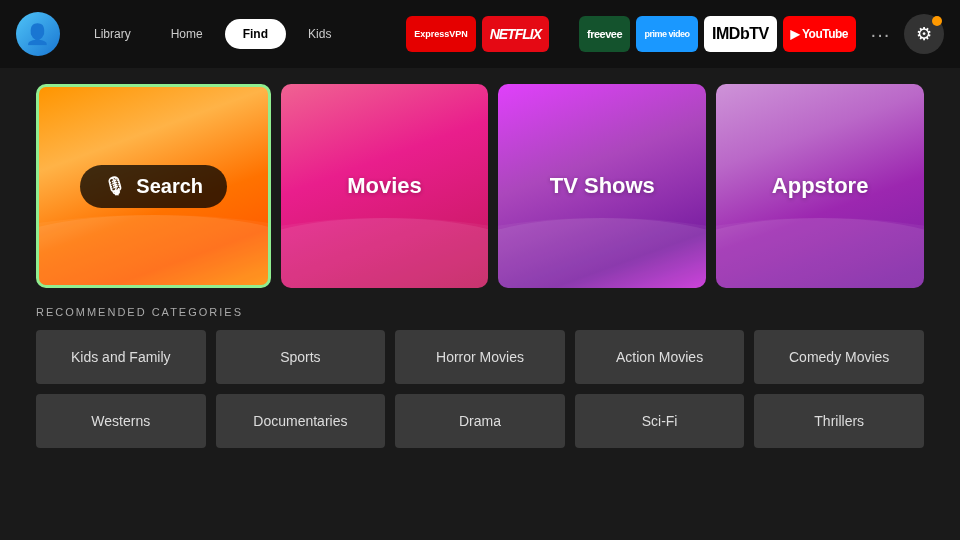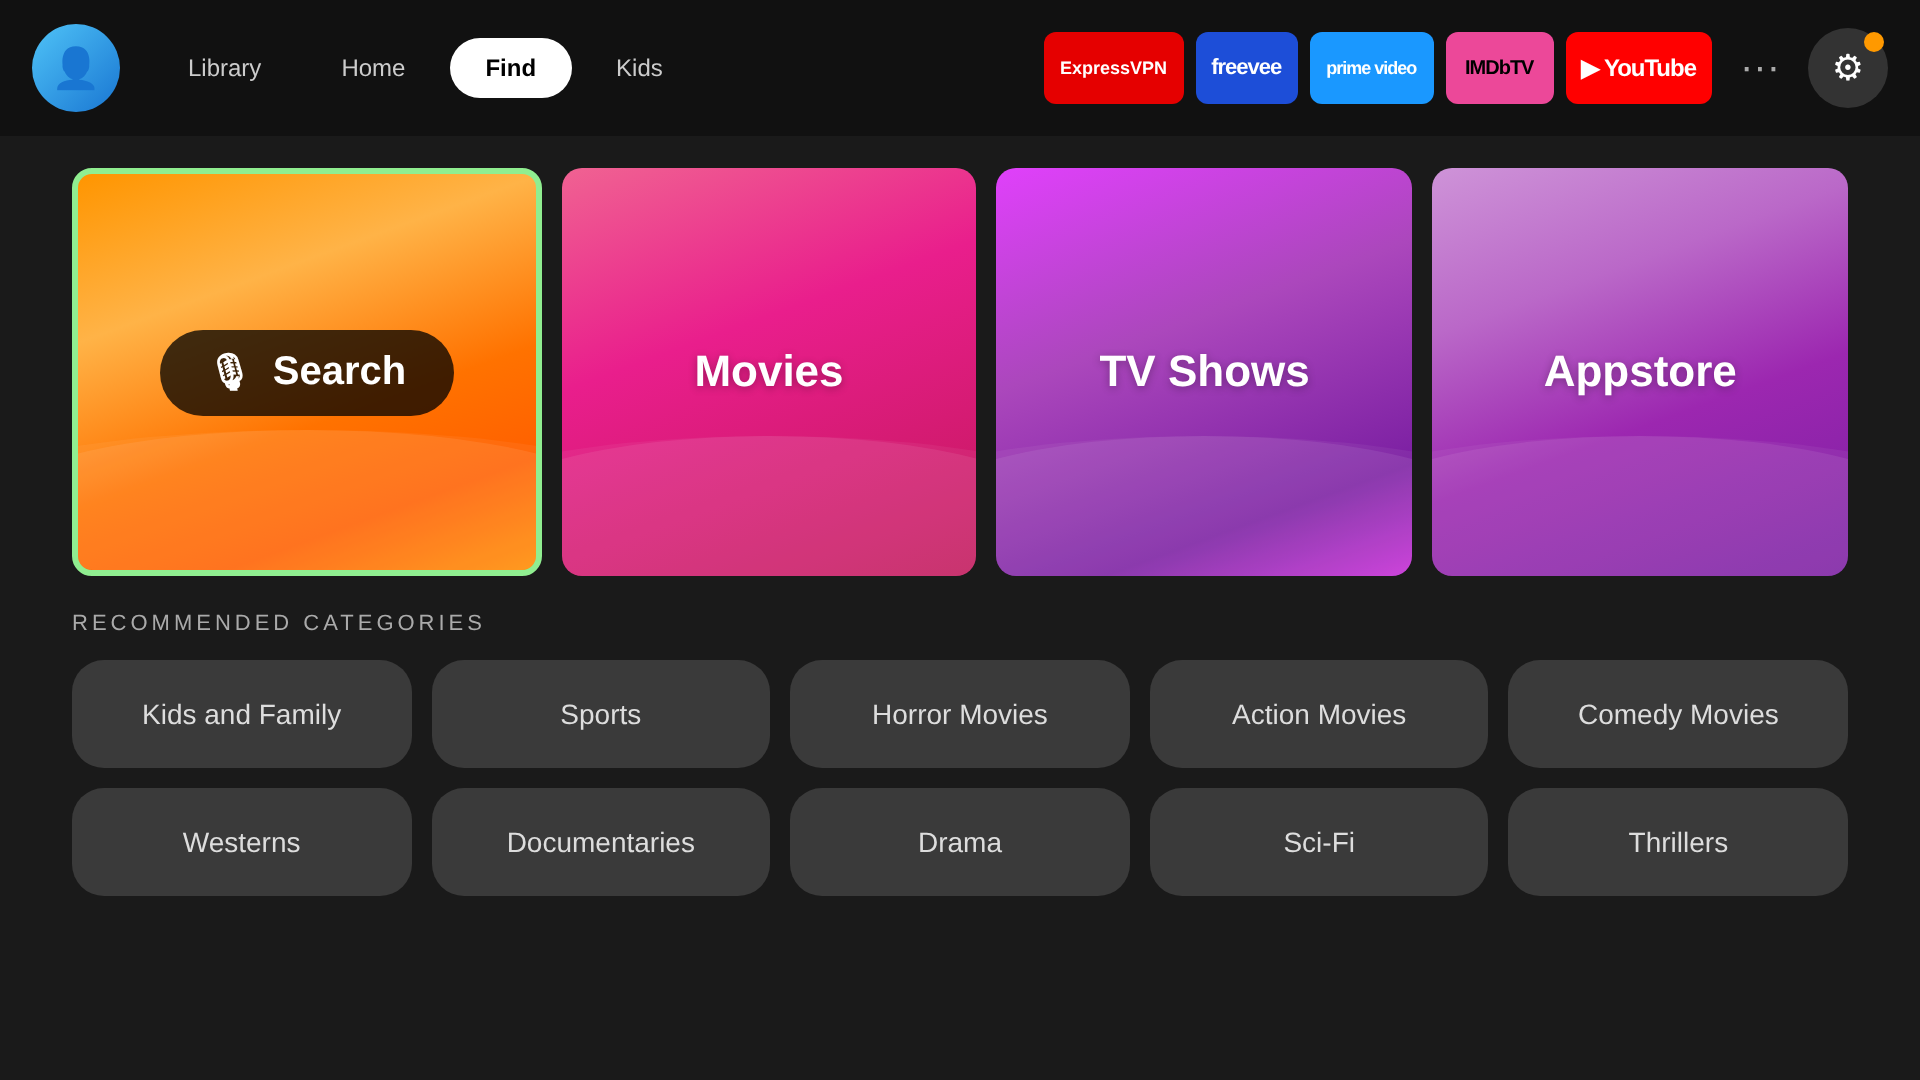--- a/index.html
+++ b/index.html
@@ -88,37 +88,38 @@
     }
     .app-icon.netflix {
       background-color: #e50914;
       color: #fff;
       font-size: 14px;
       font-weight: 900;
       font-style: italic;
       letter-spacing: -1px;
     }
     .app-icon.freevee {
-      background-color: #1d4ed8;
+      background-color: #14532d;
       color: #fff;
       font-size: 11px;
       font-weight: 700;
       min-width: 44px;
+      margin-left: 24px;
     }
     .app-icon.prime {
       background-color: #1a98ff;
       color: #fff;
       font-size: 9px;
       font-weight: 600;
       min-width: 62px;
     }
     .app-icon.imdb {
-      background-color: #ec4899;
+      background-color: #ffffff;
       color: #000;
-      font-size: 10px;
+      font-size: 16px;
       font-weight: 900;
       min-width: 54px;
     }
     .app-icon.youtube {
       background-color: #ff0000;
       color: #fff;
       font-size: 12px;
       font-weight: 700;
       gap: 4px;
       min-width: 70px;
@@ -267,21 +268,21 @@
     }
 
     .category-grid {
       display: grid;
       grid-template-columns: repeat(5, 1fr);
       gap: 10px;
     }
 
     .category-tile {
       background-color: #3a3a3a;
-      border-radius: 16px;
+      border-radius: 4px;
       height: 54px;
       display: flex;
       align-items: center;
       justify-content: center;
       font-size: 14px;
       font-weight: 500;
       color: #ddd;
       cursor: pointer;
       transition: background 0.15s;
     }
@@ -294,20 +295,21 @@
 
   <div class="nav-links">
     <button class="nav-link">Library</button>
     <button class="nav-link">Home</button>
     <button class="nav-link active">Find</button>
     <button class="nav-link">Kids</button>
   </div>
 
   <div class="app-icons">
     <div class="app-icon expressvpn">ExpressVPN</div>
+    <div class="app-icon netflix">NETFLIX</div>
     <div class="app-icon freevee">freevee</div>
     <div class="app-icon prime">prime video</div>
     <div class="app-icon imdb">IMDbTV</div>
     <div class="app-icon youtube">▶ YouTube</div>
     <button class="more-btn">···</button>
     <button class="settings-btn">
       <span>⚙</span>
       <span class="settings-badge"></span>
     </button>
   </div>

